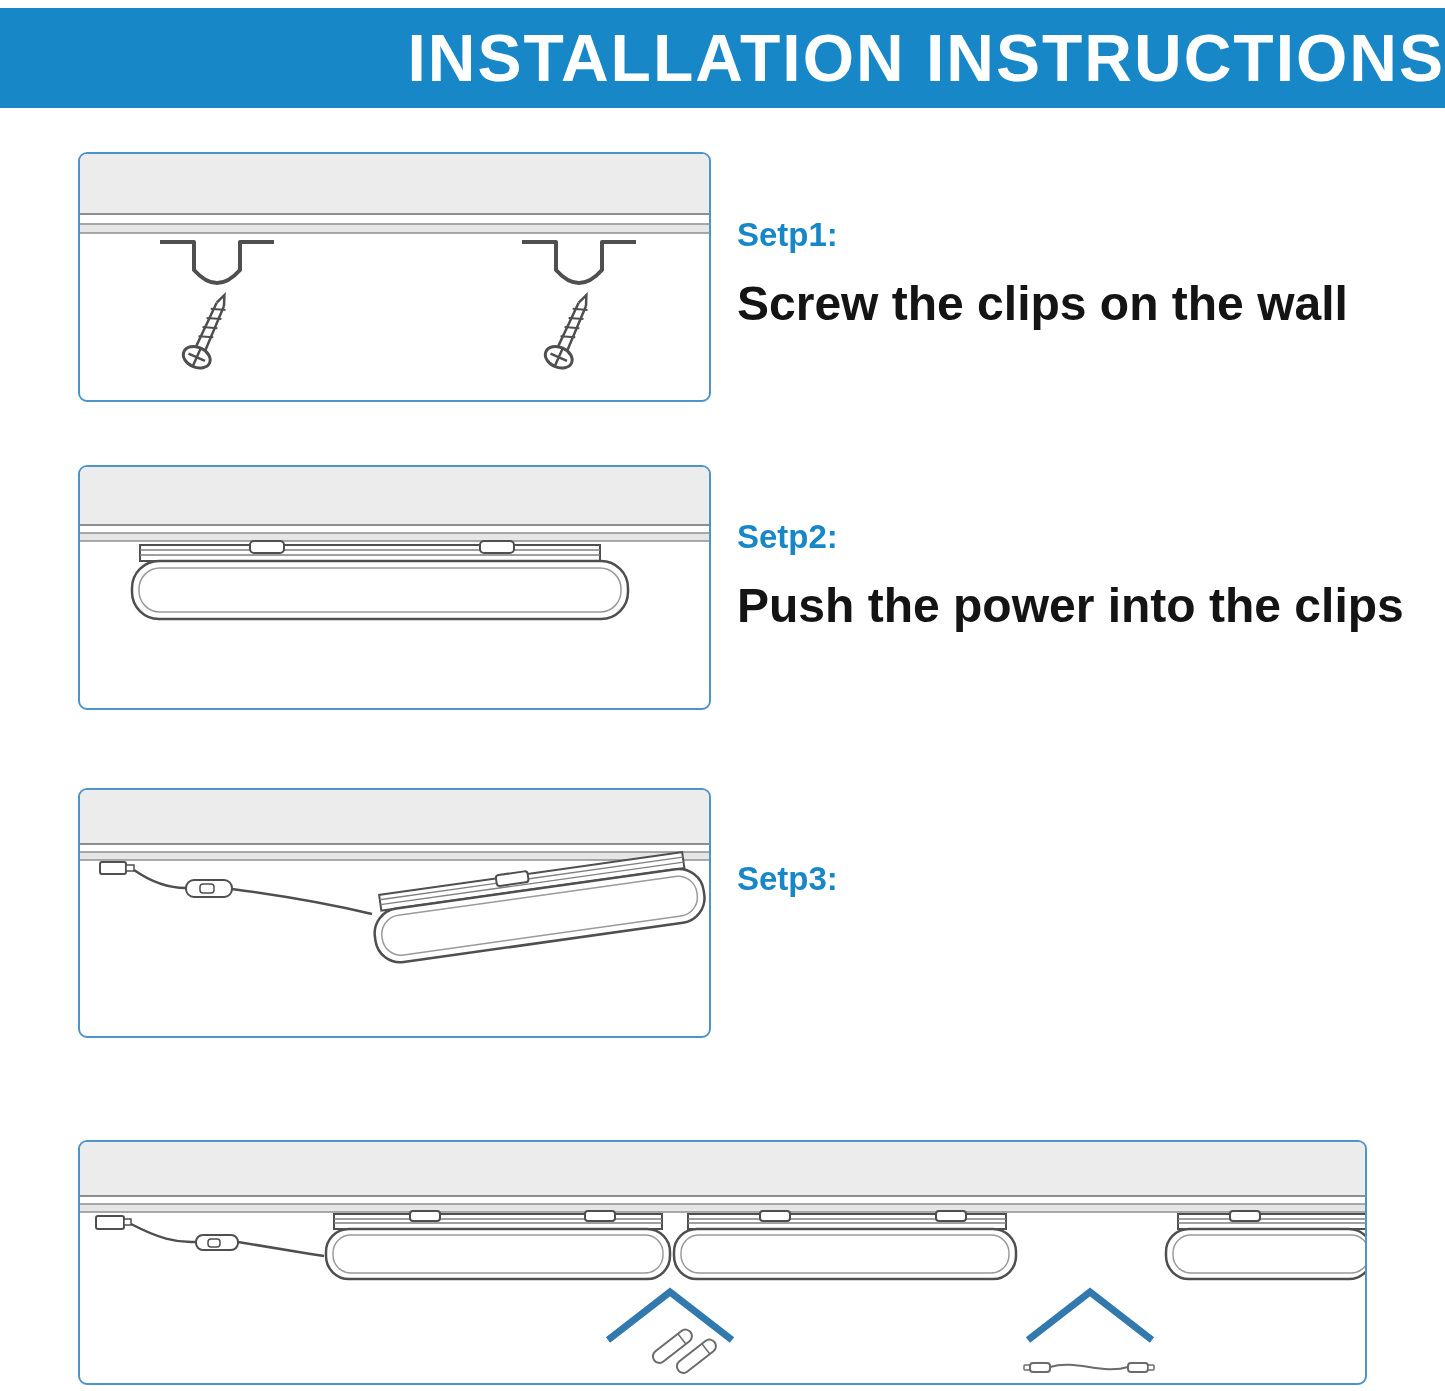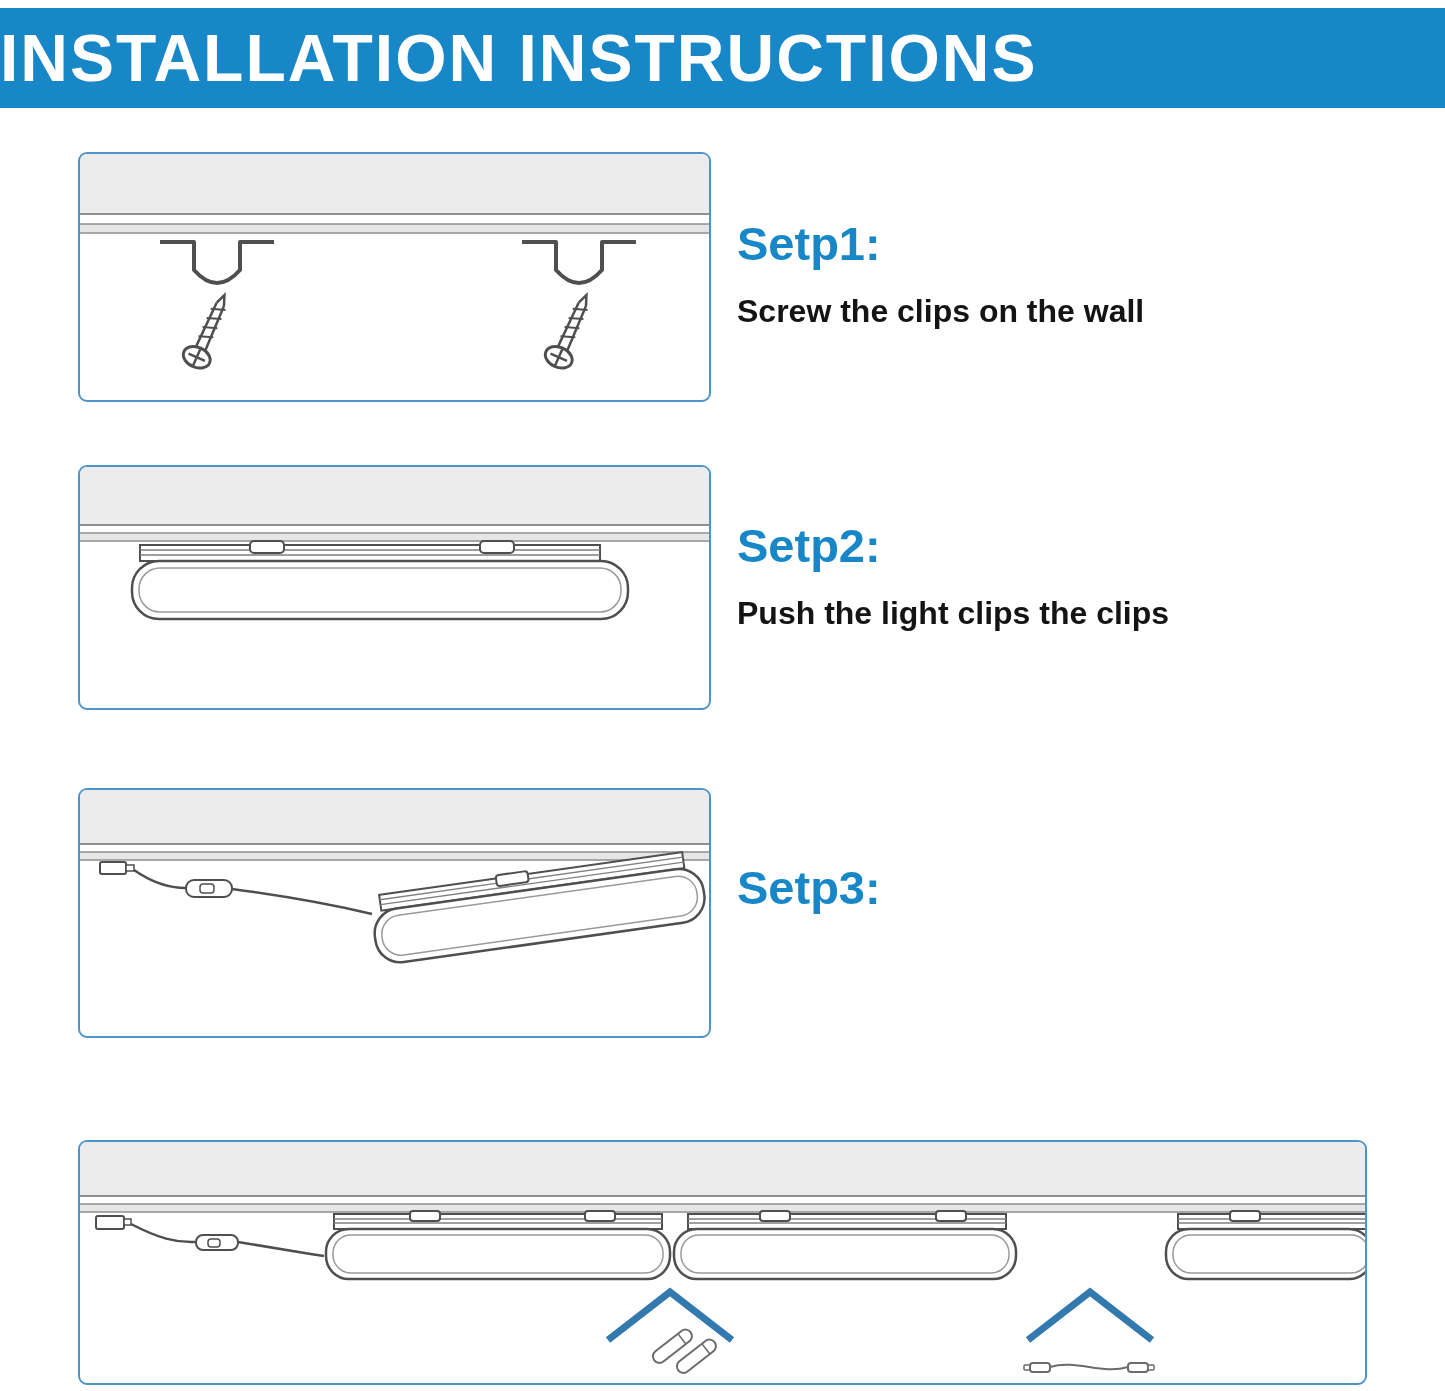--- a/index.html
+++ b/index.html
@@ -6,36 +6,36 @@
     --accent:#1787C8;
     --panel-border:#4D94C8;
     --chevron:#3279AE;
     --text:#141414;
   }
   *{box-sizing:border-box;}
   body{margin:0;background:#ffffff;font-family:"Liberation Sans",sans-serif;}
   .page{position:relative;width:1445px;height:1391px;background:#fff;overflow:hidden;}
 
   .banner{position:absolute;left:0;top:8px;width:1445px;height:100px;background:var(--accent);
-          display:flex;align-items:center;justify-content:flex-start;}
+          display:flex;align-items:center;justify-content:flex-end;}
   .banner h1{margin:0;color:#ffffff;font-size:66px;font-weight:700;letter-spacing:2px;white-space:nowrap;}
 
   .panel{position:absolute;background:#fff;border:2px solid var(--panel-border);border-radius:9px;overflow:hidden;}
   #panel1{left:78px;top:152px;width:633px;height:250px;}
   #panel2{left:78px;top:465px;width:633px;height:245px;}
   #panel3{left:78px;top:788px;width:633px;height:250px;}
   #panel4{left:78px;top:1140px;width:1289px;height:245px;}
   .panel svg{display:block;width:100%;height:100%;}
 
   .step-text{position:absolute;left:737px;}
   #text1{top:216px;}
   #text2{top:518px;}
   #text3{top:860px;}
-  .step-label{color:var(--accent);font-size:47px;font-weight:700;margin:0 0 22px 0;}
-  .step-desc{color:var(--text);font-size:32px;font-weight:600;white-space:nowrap;margin:0;}
+  .step-label{color:var(--accent);font-size:33px;font-weight:700;margin:0 0 22px 0;}
+  .step-desc{color:var(--text);font-size:48px;font-weight:600;white-space:nowrap;margin:0;}
 </style>
 </head>
 <body>
 
 <div class="page">
 
   <header class="banner">
     <h1>INSTALLATION INSTRUCTIONS</h1>
   </header>
 
@@ -79,21 +79,21 @@
         <rect x="170" y="74" width="34" height="12" rx="4" fill="#fff" stroke="#4F4F4F" stroke-width="2"></rect>
         <rect x="400" y="74" width="34" height="12" rx="4" fill="#fff" stroke="#4F4F4F" stroke-width="2"></rect>
         <rect x="52" y="94" width="496" height="58" rx="27" fill="#fff" stroke="#4F4F4F" stroke-width="2.5"></rect>
         <rect x="59" y="101" width="482" height="44" rx="21" fill="none" stroke="#9A9A9A" stroke-width="1.5"></rect>
       </g>
     </svg>
   </div>
 
   <div class="step-text" id="text2">
     <p class="step-label">Setp2:</p>
-    <p class="step-desc">Push the light clips the clips</p>
+    <p class="step-desc">Push the power into the clips</p>
   </div>
 
   <div class="panel" id="panel3">
     <svg viewBox="0 0 629 246">
       <g>
         <rect x="-4" y="-4" width="637" height="58" fill="#ECECEC" stroke="#8F8F8F" stroke-width="2"></rect>
         <rect x="-4" y="62" width="637" height="8" fill="#E6E6E6" stroke="#8F8F8F" stroke-width="1.5"></rect>
       </g>
       <g>
         <rect x="20" y="72" width="26" height="12" rx="2" fill="#fff" stroke="#4F4F4F" stroke-width="2"></rect>

